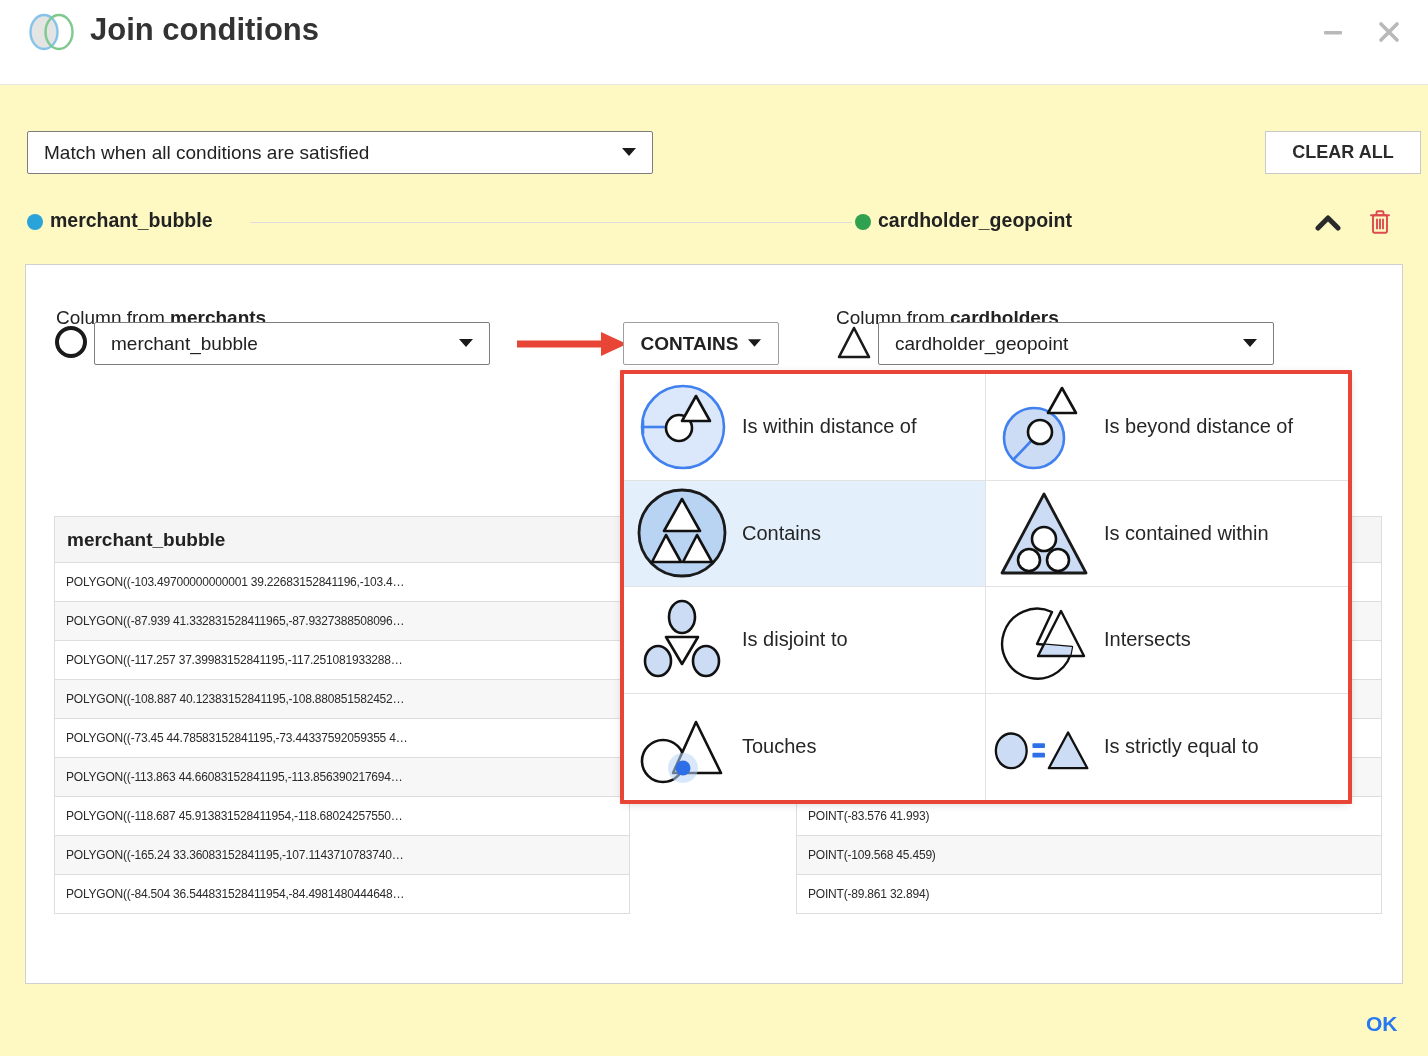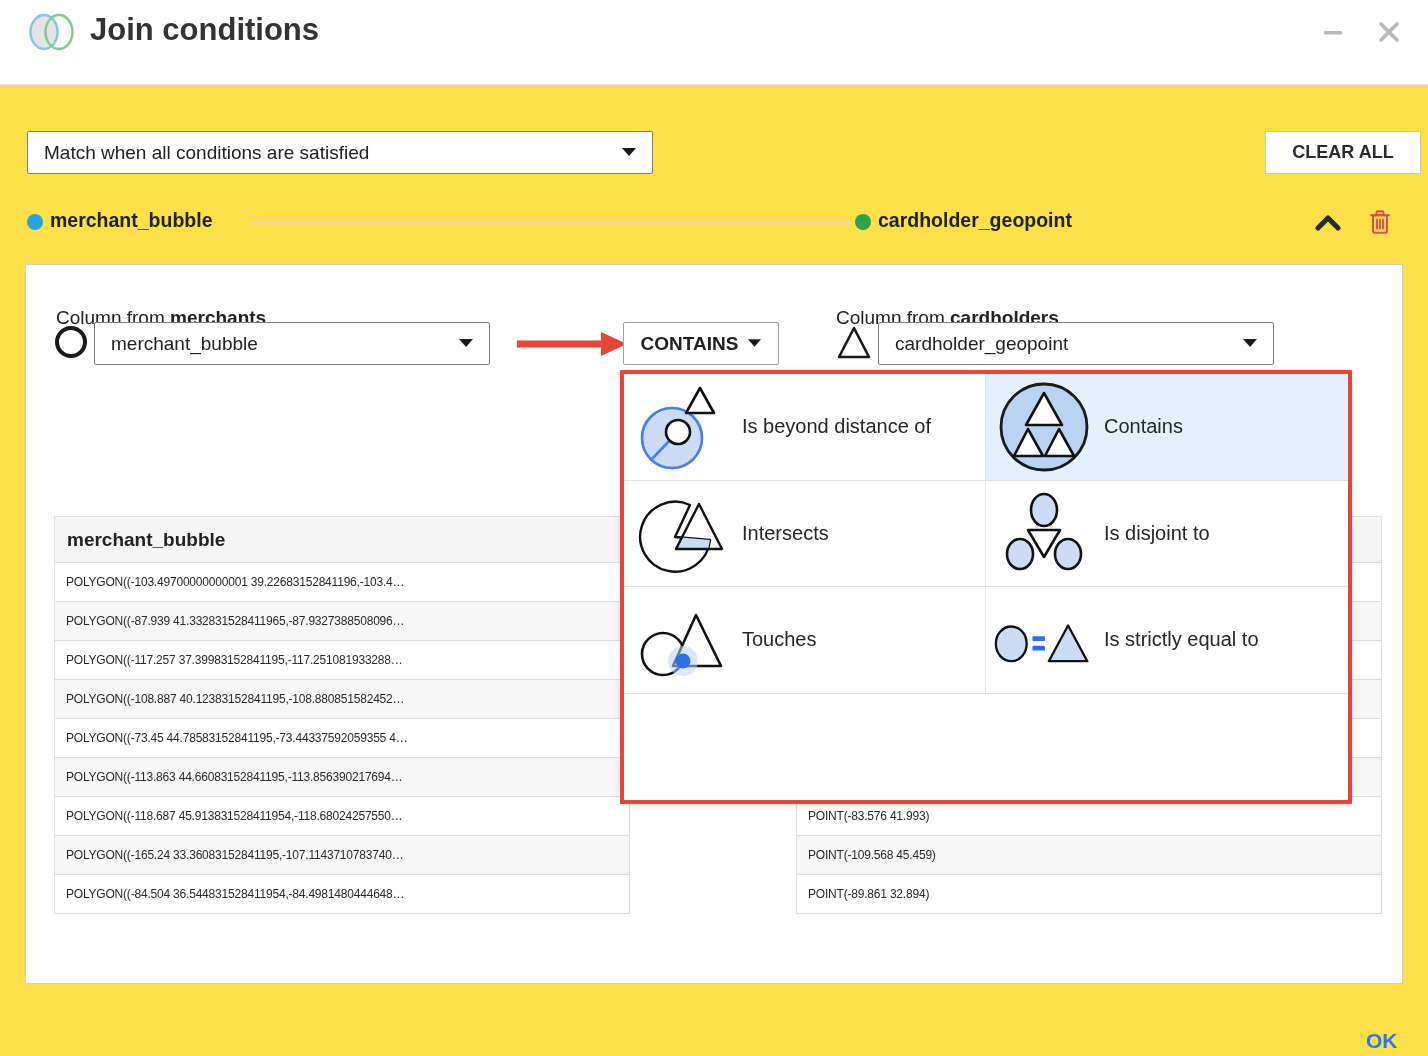--- a/index.html
+++ b/index.html
@@ -2,21 +2,21 @@
 <html style="--annotation_red: #e94537; --ok_blue: #2678f3; --blue_dot: #29a3d9; --green_dot: #2fa14f; --trash_red: #dd4b50; --selected_bg: #e3f0fb; --icon_blue: #4080ef; --icon_fill: #ccdcf5;"><head>
 <meta charset="utf-8">
 <style>
   :root{
     --annotation_red:#e94537; --ok_blue:#2678f3; --blue_dot:#29a3d9; --green_dot:#2fa14f;
     --trash_red:#dd4b50; --selected_bg:#e3f0fb; --icon_blue:#4080ef; --icon_fill:#ccdcf5;
     --icon_fill_light:#dbe8fb; --text_dark:#262626; --border_gray:#cfcfcf; --row_alt:#f7f7f7;
   }
   *{margin:0;padding:0;box-sizing:border-box;}
   html,body{background:#fff;}
-  .stage{position:relative;width:1428px;height:1056px;background:#fde047;
+  .stage{position:relative;width:1428px;height:1056px;background:#fef9c3;
     font-family:"Liberation Sans",sans-serif;color:var(--text_dark);overflow:hidden;}
 
   
   .titlebar{position:absolute;left:0;top:0;width:1428px;height:85px;border-bottom:1px solid #e8e8e8;background:#fff;}
   .venn{position:absolute;left:26px;top:10px;}
   .page-title{position:absolute;left:90px;top:12px;font-size:31px;font-weight:600;color:#333;}
   .win-btn{position:absolute;top:18px;width:28px;height:28px;display:flex;align-items:center;justify-content:center;cursor:pointer;}
   .win-min{left:1319px;}
   .win-close{left:1375px;}
 
@@ -61,21 +61,21 @@
     z-index:6;pointer-events:none;border-radius:1px;}
   .op-menu{position:absolute;left:598px;top:109px;width:724px;height:426px;background:#fff;z-index:5;
     box-shadow:0 2px 10px rgba(0,0,0,.25);display:grid;grid-template-columns:1fr 1fr;grid-template-rows:repeat(4,1fr);}
   .op-item{display:flex;align-items:center;padding-left:6px;gap:8px;cursor:pointer;border-bottom:1px solid #e2e2e2;}
   .op-item:nth-child(odd){border-right:1px solid #e2e2e2;}
   .op-item:nth-child(7),.op-item:nth-child(8){border-bottom:none;}
   .op-item.selected{background:var(--selected_bg);}
   .op-icon{width:104px;display:flex;align-items:center;justify-content:center;flex:0 0 104px;}
   .op-label{font-size:20px;color:#262626;}
 
-  .ok-btn{position:absolute;left:1366px;top:1012px;font-size:21px;font-weight:700;color:var(--ok_blue);cursor:pointer;margin-top:17px;}
+  .ok-btn{position:absolute;left:1366px;top:1012px;font-size:21px;font-weight:700;color:var(--ok_blue);cursor:pointer;}
 </style>
 </head>
 <body>
 
 <div class="stage">
 
   <div class="titlebar">
     <svg class="venn" width="52" height="44" viewBox="0 0 52 44">
       <ellipse cx="18" cy="22" rx="13.5" ry="17" fill="#e4e4e4" stroke="#85c3ea" stroke-width="2.4"></ellipse>
       <ellipse cx="33" cy="22" rx="13.5" ry="17" fill="none" stroke="#7dc98e" stroke-width="2.4"></ellipse>
@@ -185,67 +185,90 @@
       <div class="trow"></div>
       <div class="trow">POINT(-83.576 41.993)</div>
       <div class="trow">POINT(-109.568 45.459)</div>
       <div class="trow">POINT(-89.861 32.894)</div>
     </div>
 
     <div class="op-menu">
       <div class="op-item">
         <span class="op-icon">
           <svg width="95" height="92" viewBox="0 0 95 92">
+            <circle cx="48" cy="46" r="41" fill="var(--icon_fill_light)" stroke="var(--icon_blue)" stroke-width="2.6"></circle>
+            <line x1="8" y1="39" x2="8" y2="53" stroke="var(--icon_blue)" stroke-width="2.6"></line>
+            <line x1="8" y1="46" x2="33" y2="46" stroke="var(--icon_blue)" stroke-width="2.6"></line>
+            <circle cx="44" cy="47" r="13" fill="#fff" stroke="#111" stroke-width="2.6"></circle>
+            <polygon points="61,15 75,40 47,40" fill="#fff" stroke="#111" stroke-width="2.6" stroke-linejoin="round"></polygon>
+          </svg>
+        </span>
+        <span class="op-label">Is within distance of</span>
+      </div>
+      <div class="op-item">
+        <span class="op-icon">
+          <svg width="95" height="92" viewBox="0 0 95 92">
             <circle cx="37" cy="57" r="30" fill="var(--icon_fill)" stroke="var(--icon_blue)" stroke-width="2.6"></circle>
             <line x1="16" y1="79" x2="36" y2="58" stroke="var(--icon_blue)" stroke-width="2.6"></line>
             <circle cx="43" cy="51" r="12" fill="#fff" stroke="#111" stroke-width="2.6"></circle>
             <polygon points="65,7 79,32 51,32" fill="#fff" stroke="#111" stroke-width="2.6" stroke-linejoin="round"></polygon>
           </svg>
         </span>
         <span class="op-label">Is beyond distance of</span>
       </div>
       <div class="op-item selected">
         <span class="op-icon">
           <svg width="94" height="94" viewBox="0 0 94 94">
             <circle cx="47" cy="47" r="43" fill="#b9d4f3" stroke="#1a1a1a" stroke-width="2.8"></circle>
             <polygon points="47,13 65,45 29,45" fill="#fff" stroke="#111" stroke-width="2.6" stroke-linejoin="round"></polygon>
             <polygon points="31,49 46,76 17,76" fill="#fff" stroke="#111" stroke-width="2.6" stroke-linejoin="round"></polygon>
             <polygon points="62,49 77,76 48,76" fill="#fff" stroke="#111" stroke-width="2.6" stroke-linejoin="round"></polygon>
           </svg>
         </span>
         <span class="op-label">Contains</span>
+      </div>
+      <div class="op-item">
+        <span class="op-icon">
+          <svg width="92" height="88" viewBox="0 0 92 88">
+            <polygon points="46,5 88,84 4,84" fill="var(--icon_fill)" stroke="#1a1a1a" stroke-width="2.8" stroke-linejoin="round"></polygon>
+            <circle cx="46" cy="50" r="12" fill="#fff" stroke="#111" stroke-width="2.6"></circle>
+            <circle cx="31" cy="71" r="11" fill="#fff" stroke="#111" stroke-width="2.6"></circle>
+            <circle cx="60" cy="71" r="11" fill="#fff" stroke="#111" stroke-width="2.6"></circle>
+          </svg>
+        </span>
+        <span class="op-label">Is contained within</span>
+      </div>
+      <div class="op-item">
+        <span class="op-icon">
+          <svg width="92" height="84" viewBox="0 0 92 84">
+            <ellipse cx="46" cy="19" rx="13" ry="16" fill="var(--icon_fill)" stroke="#111" stroke-width="2.6"></ellipse>
+            <polygon points="30,39 62,39 46,66" fill="#fff" stroke="#111" stroke-width="2.6" stroke-linejoin="round"></polygon>
+            <ellipse cx="22" cy="63" rx="13" ry="15" fill="var(--icon_fill)" stroke="#111" stroke-width="2.6"></ellipse>
+            <ellipse cx="70" cy="63" rx="13" ry="15" fill="var(--icon_fill)" stroke="#111" stroke-width="2.6"></ellipse>
+          </svg>
+        </span>
+        <span class="op-label">Is disjoint to</span>
       </div>
       <div class="op-item">
         <span class="op-icon">
           <svg width="92" height="84" viewBox="0 0 92 84">
             <defs>
                 <clipPath id="clipCirc">
                   <path d="M39,46 L54,14 A35,35 0 1 0 74,49 Z"></path>
                 </clipPath>
               </defs>
             <path d="M39,46 L54,14 A35,35 0 1 0 74,49 Z" fill="#fff" stroke="#111" stroke-width="2.4" stroke-linejoin="round"></path>
             <polygon points="63,13 86,58 40,58" fill="var(--icon_fill)" clip-path="url(#clipCirc)"></polygon>
             <polygon points="63,13 86,58 40,58" fill="none" stroke="#111" stroke-width="2.4" stroke-linejoin="round"></polygon>
           </svg>
         </span>
         <span class="op-label">Intersects</span>
       </div>
       <div class="op-item">
         <span class="op-icon">
-          <svg width="92" height="84" viewBox="0 0 92 84">
-            <ellipse cx="46" cy="19" rx="13" ry="16" fill="var(--icon_fill)" stroke="#111" stroke-width="2.6"></ellipse>
-            <polygon points="30,39 62,39 46,66" fill="#fff" stroke="#111" stroke-width="2.6" stroke-linejoin="round"></polygon>
-            <ellipse cx="22" cy="63" rx="13" ry="15" fill="var(--icon_fill)" stroke="#111" stroke-width="2.6"></ellipse>
-            <ellipse cx="70" cy="63" rx="13" ry="15" fill="var(--icon_fill)" stroke="#111" stroke-width="2.6"></ellipse>
-          </svg>
-        </span>
-        <span class="op-label">Is disjoint to</span>
-      </div>
-      <div class="op-item">
-        <span class="op-icon">
           <svg width="92" height="76" viewBox="0 0 92 76">
             <circle cx="27" cy="52" r="21" fill="#fff" stroke="#111" stroke-width="2.6"></circle>
             <polygon points="60,13 85,64 37,64" fill="#fff" stroke="#111" stroke-width="2.6" stroke-linejoin="round"></polygon>
             <circle cx="47" cy="59" r="15" fill="#b9d4f6" opacity="0.55"></circle>
             <circle cx="47" cy="59" r="7.5" fill="#2e6fe8"></circle>
           </svg>
         </span>
         <span class="op-label">Touches</span>
       </div>
       <div class="op-item">

